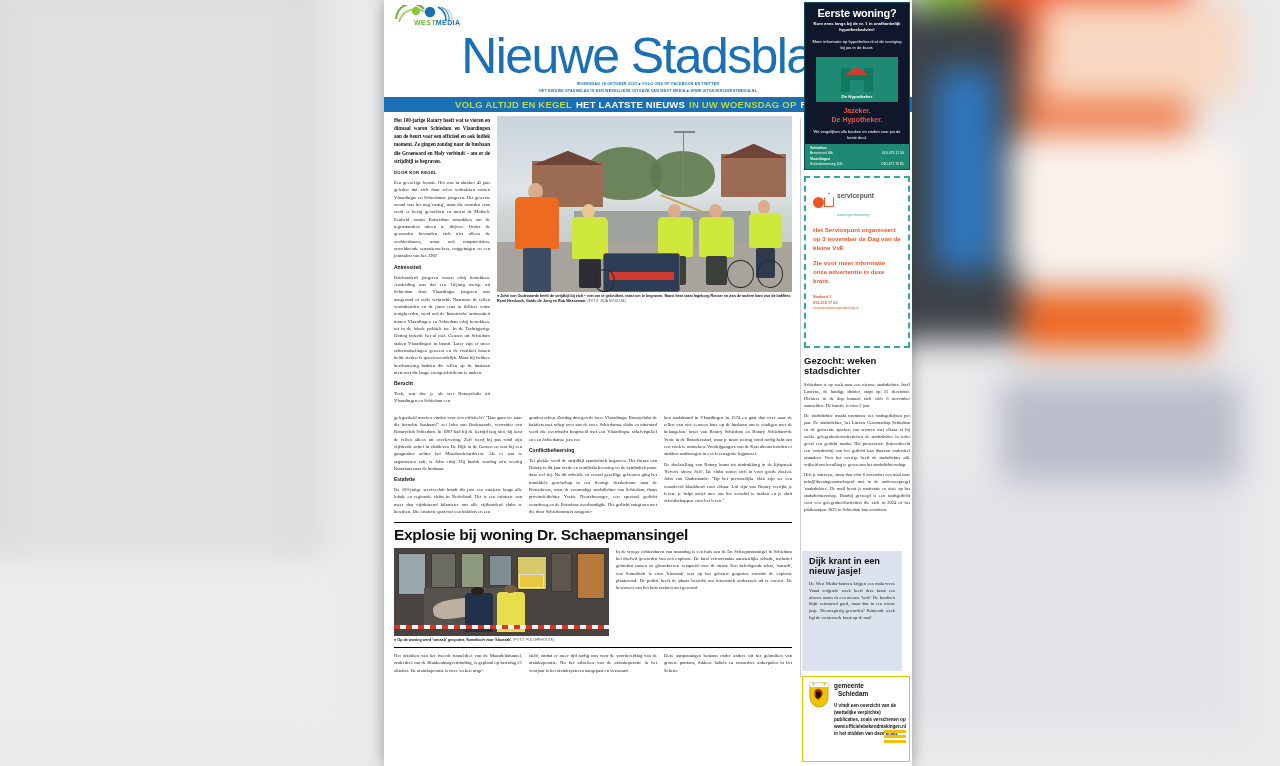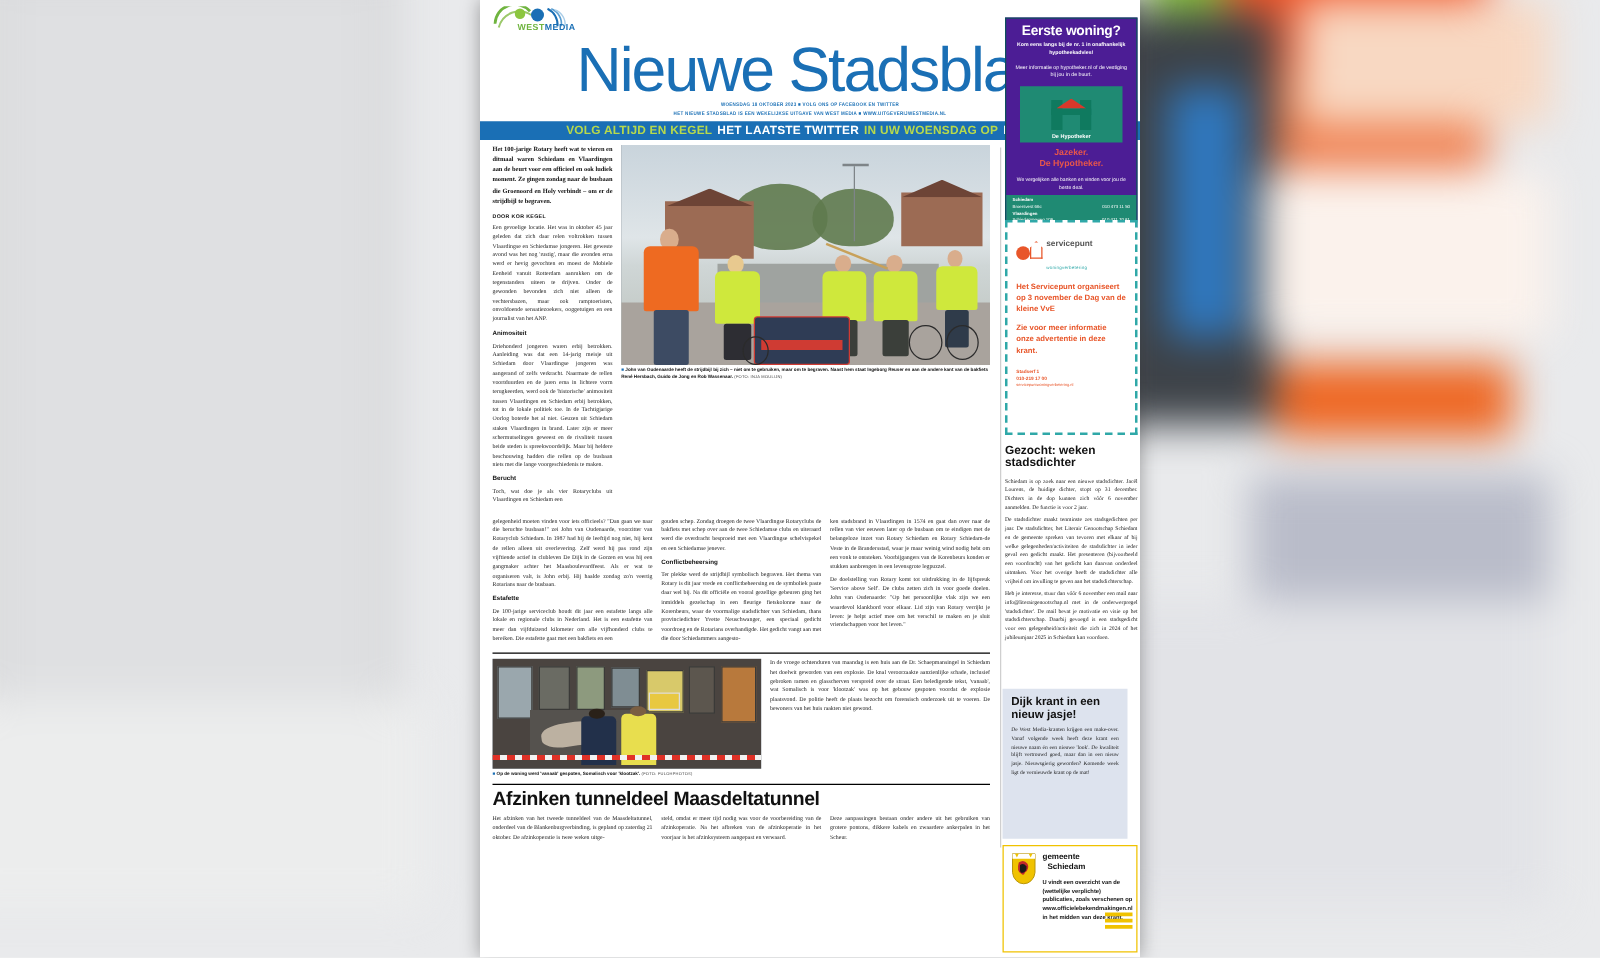--- a/index.html
+++ b/index.html
@@ -121,21 +121,21 @@
   .tape { position:absolute; left:0; right:0; bottom:8%; height:4px;
           background:repeating-linear-gradient(90deg,#e03127 0 6px,#f2f2f2 6px 12px); }
   .cop { position:absolute; bottom:4%; background:#22304a; border-radius:4px 4px 0 0; }
   .cop.hi { background:#f0e14a; }
   .paint { position:absolute; border-radius:40%; background:#cfc2b0; opacity:.85; transform:rotate(-8deg); }
 
   
   .rail { position:absolute; right:0; top:0; width:110px; height:766px; }
 
   .ad-hyp { position:absolute; left:2px; top:2px; width:106px; height:168px;
-            background:#4c1d95; border:1px solid #0d4f5c; color:#fff; text-align:center; padding:4px 5px;margin-top:12px; }
+            background:#0f172a; border:1px solid #0d4f5c; color:#fff; text-align:center; padding:4px 5px; }
   .ad-hyp .t1 { font-family:"Liberation Sans",sans-serif; font-weight:700; font-size:11px; letter-spacing:-.2px; }
   .ad-hyp .t2 { font-family:"Liberation Sans",sans-serif; font-weight:700; font-size:4.2px; line-height:1.45; margin-top:2px; }
   .ad-hyp .t3 { font-family:"Liberation Sans",sans-serif; font-size:4.2px; line-height:1.5; margin-top:6px; }
   .hyp-box { background:#1f8a73; margin:5px 6px 0 6px; padding:5px 0 3px 0; }
   .hyp-logo { width:40px; height:30px; margin:0 auto; position:relative; }
   .hyp-logo .bar { position:absolute; bottom:0; width:9px; height:24px; background:#0f7a5f; }
   .hyp-logo .bar.l { left:4px; } .hyp-logo .bar.r { right:4px; }
   .hyp-logo .cross { position:absolute; left:4px; right:4px; top:13px; height:5px; background:#0f7a5f; }
   .hyp-logo .roofr { position:absolute; left:8px; right:8px; top:5px; height:8px; background:#d9382b;
                      clip-path:polygon(50% 0,100% 100%,0 100%); }
@@ -230,21 +230,21 @@
           <span class="logo-word"><span class="w">WEST</span>MEDIA</span>
         </div>
       </div>
       <div class="nameplate">Nieuwe Stadsblad</div>
       <div class="subline">WOENSDAG 18 OKTOBER 2023  ■  VOLG ONS OP FACEBOOK EN TWITTER</div>
       <div class="subline">HET NIEUWE STADSBLAD IS EEN WEKELIJKSE UITGAVE VAN WEST MEDIA ■ WWW.UITGEVERIJWESTMEDIA.NL</div>
     </div>
 
     <div class="ticker">
       <span class="c-lime">VOLG ALTIJD EN KEGEL</span>
-      <span class="c-white">HET LAATSTE TWITTER</span>
+      <span class="c-white">HET LAATSTE NIEUWS</span>
       <span class="c-lime">IN UW WOENSDAG OP</span>
       <span class="c-white">RODI.NL</span>
       <span class="phone-badge"></span>
     </div>
 
     <div class="content" style="position:relative; width:418px;">
 
 
       <div style="display:flex; gap:7px;">
         <div style="flex:0 0 96px;">
@@ -336,20 +336,21 @@
           <p>Ter plekke werd de strijdbijl symbolisch begraven. Het thema van Rotary is dit jaar vrede en conflictbeheersing en de symboliek paste daar wel bij. Na dit officiële en vooral gezellige gebeuren ging het inmiddels gezelschap in een fleurige fietskolonne naar de Korenbeurs, waar de voormalige stadsdichter van Schiedam, thans provinciedichter Yvette Neuschwanger, een speciaal gedicht voordroeg en de Rotarians overhandigde. Het gedicht vangt aan met die door Schiedammers aangesto-</p>
         </div>
         <div class="col body">
           <p>ken stadsbrand in Vlaardingen in 1574 en gaat dan over naar de rellen van vier eeuwen later op de busbaan om te eindigen met de belangeloze inzet van Rotary Schiedam en Rotary Schiedam-de Veste in de Brandersstad, waar je maar weinig wind nodig hebt om een vonk te ontsteken. Voorbijgangers van de Korenbeurs konden er stukken aanbrengen in een levensgrote legpuzzel.</p>
           <p>De doelstelling van Rotary komt tot uitdrukking in de lijfspreuk 'Service above Self'. De clubs zetten zich in voor goede doelen. John van Oudenaarde: "Op het persoonlijke vlak zijn we een waardevol klankbord voor elkaar. Lid zijn van Rotary verrijkt je leven: je helpt actief mee om het verschil te maken en je sluit vriendschappen voor het leven."</p>
         </div>
       </div>
 
       <div class="rule"></div>
 
+      <h2 class="head2">Explosie bij woning Dr. Schaepmansingel</h2>
       <div style="display:flex; gap:7px;">
         <div style="flex:0 0 215px;">
           <div class="photo ph2">
             <div class="wall"></div>
             <div class="panel" style="left:2%;  top:6%;  width:13%; height:48%; background:#9aa7ad;"></div>
             <div class="panel" style="left:17%; top:6%;  width:12%; height:40%; background:#6a6b63;"></div>
             <div class="panel" style="left:31%; top:6%;  width:11%; height:40%; background:#8d9a7e;"></div>
             <div class="panel" style="left:44%; top:8%;  width:11%; height:36%; background:#7f8d93;"></div>
             <div class="panel" style="left:57%; top:10%; width:14%; height:38%; background:#d8c96a;"></div>
             <div class="panel" style="left:73%; top:6%;  width:10%; height:44%; background:#5c564e;"></div>
@@ -369,21 +370,20 @@
             <span class="credit">(FOTO: FULOHPHOTOS)</span>
           </div>
         </div>
         <div style="flex:1 1 auto;" class="body">
           <p>In de vroege ochtenduren van maandag is een huis aan de Dr. Schaepmansingel in Schiedam het doelwit geworden van een explosie. De knal veroorzaakte aanzienlijke schade, inclusief gebroken ramen en glasscherven verspreid over de straat. Een beledigende tekst, 'vanaab', wat Somalisch is voor 'klootzak' was op het gebouw gespoten voordat de explosie plaatsvond. De politie heeft de plaats bezocht om forensisch onderzoek uit te voeren. De bewoners van het huis raakten niet gewond.</p>
         </div>
       </div>
 
       <div class="rule"></div>
 
-      <h2 class="head2">Afzinken tunneldeel Maasdeltatunnel</h2>
       <div class="cols">
         <div class="col body">
             <p>Het afzinken van het tweede tunneldeel van de Maasdeltatunnel, onderdeel van de Blankenburgverbinding, is gepland op zaterdag 21 oktober. De afzinkoperatie is twee weken uitge-</p>
           </div>
         <div class="col body">
             <p>steld, omdat er meer tijd nodig was voor de voorbereiding van de afzinkoperatie. Na het afbreken van de afzinkoperatie in het voorjaar is het afzinksysteem aangepast en verwaard.</p>
           </div>
         <div class="col body">
             <p>Deze aanpassingen bestaan onder andere uit het gebruiken van grotere pontons, dikkere kabels en zwaardere ankerpalen in het Scheur.</p>
           </div>

